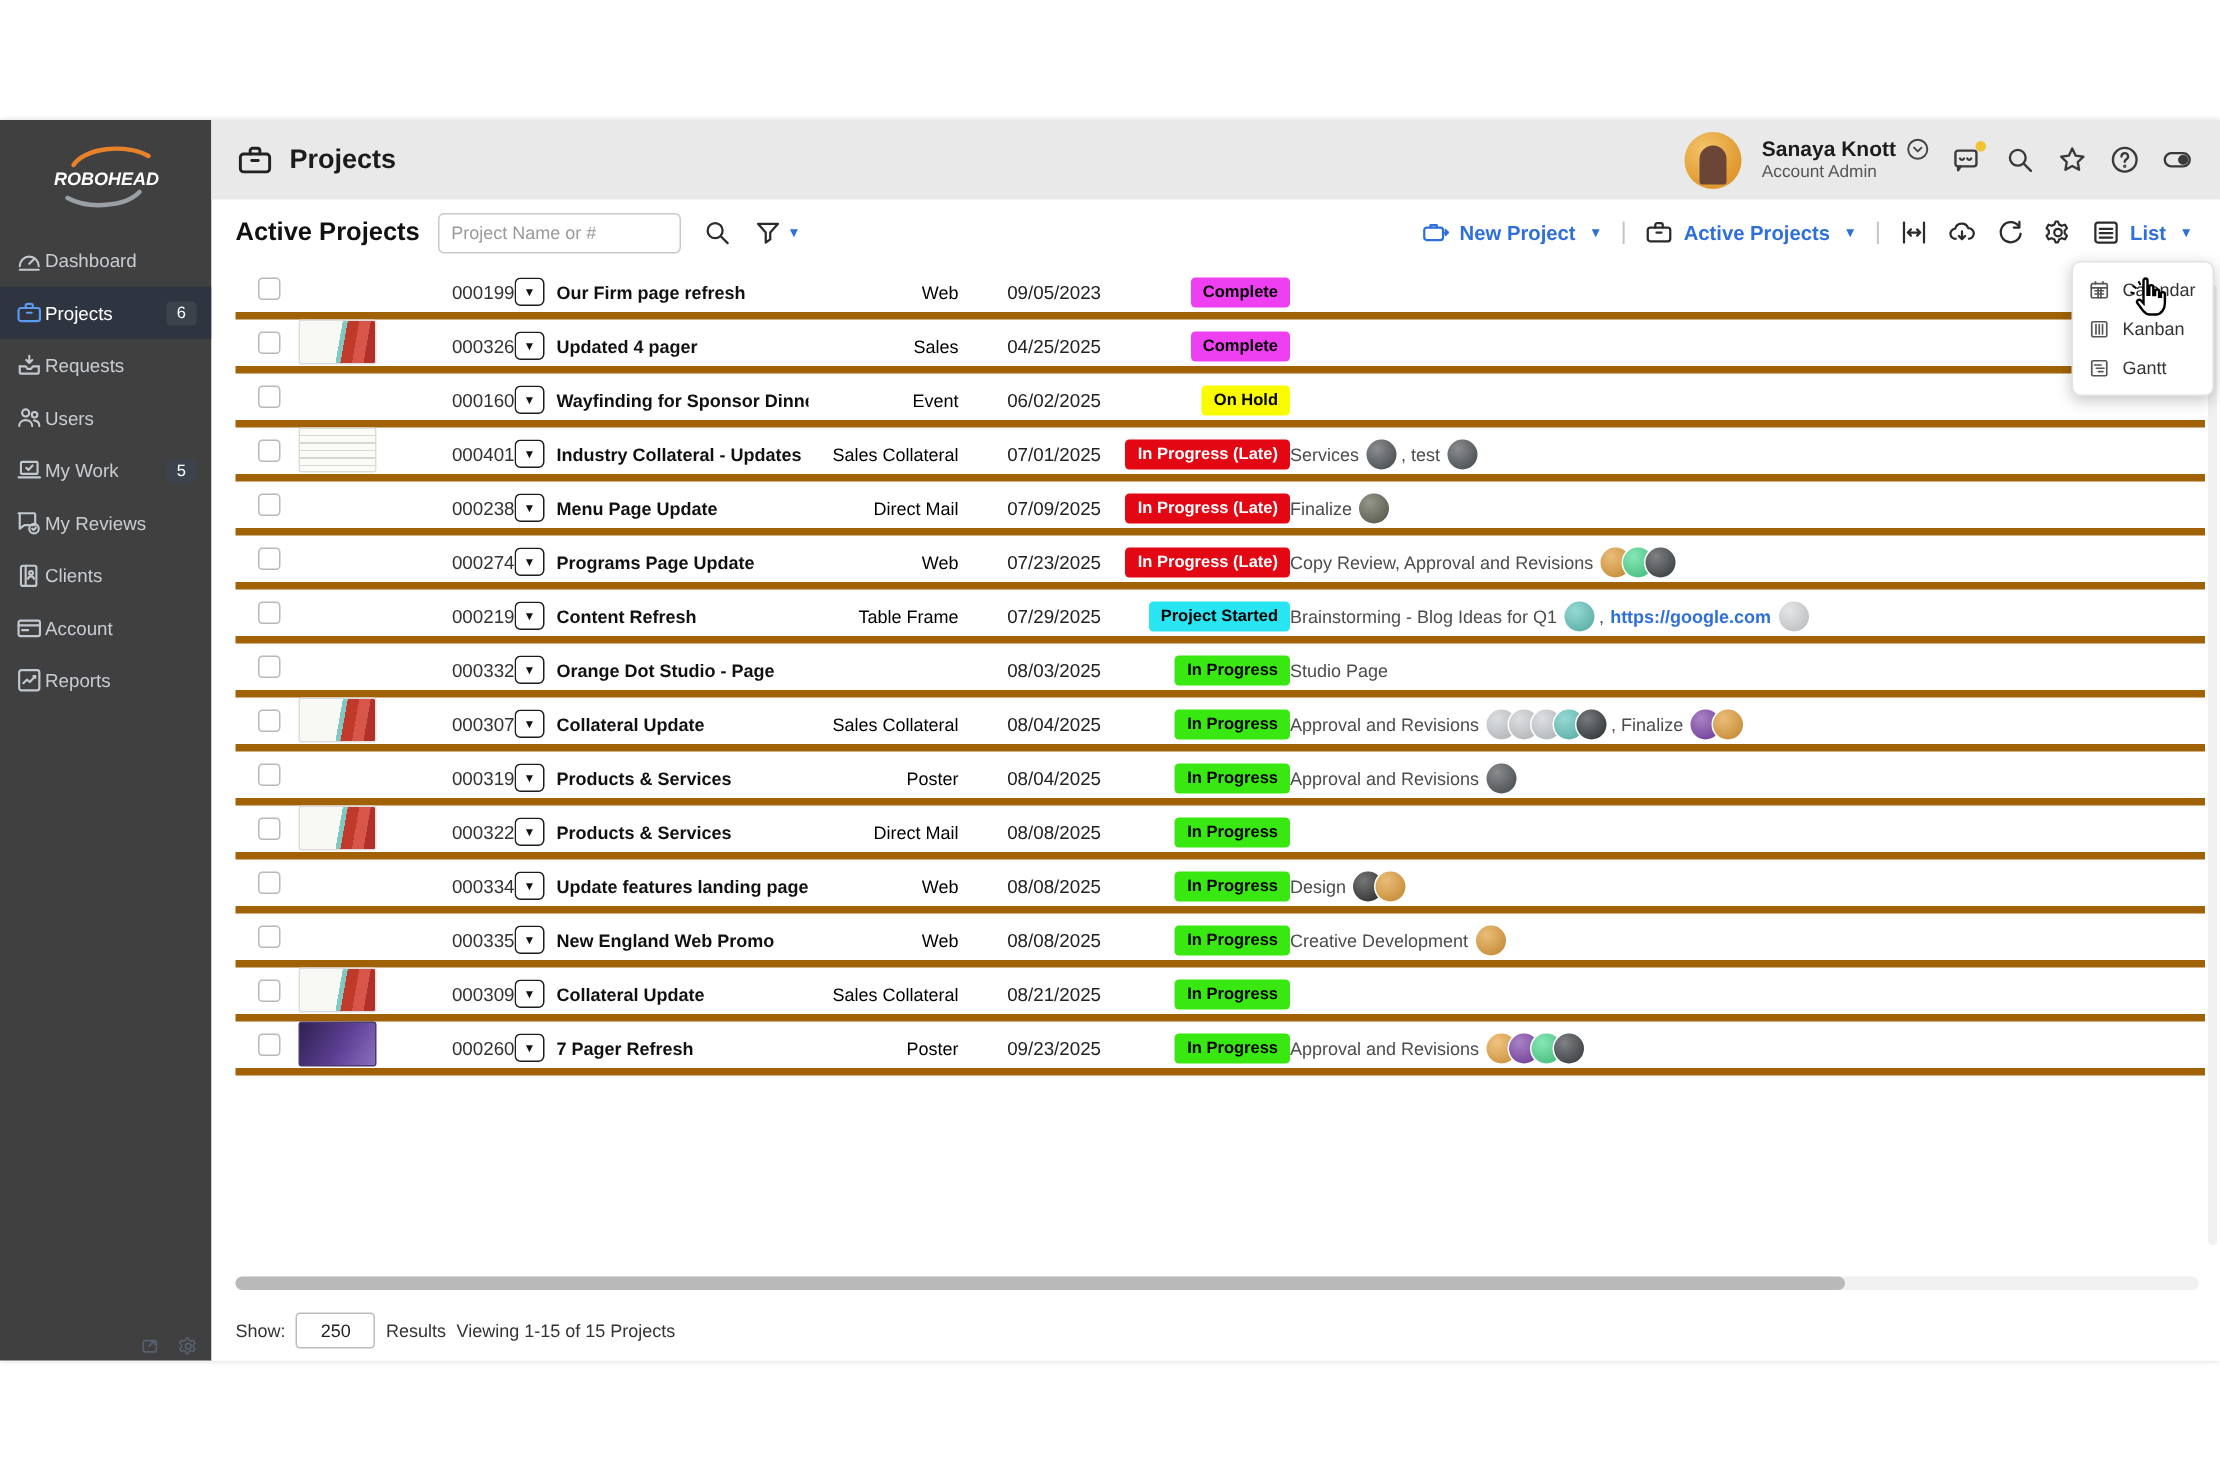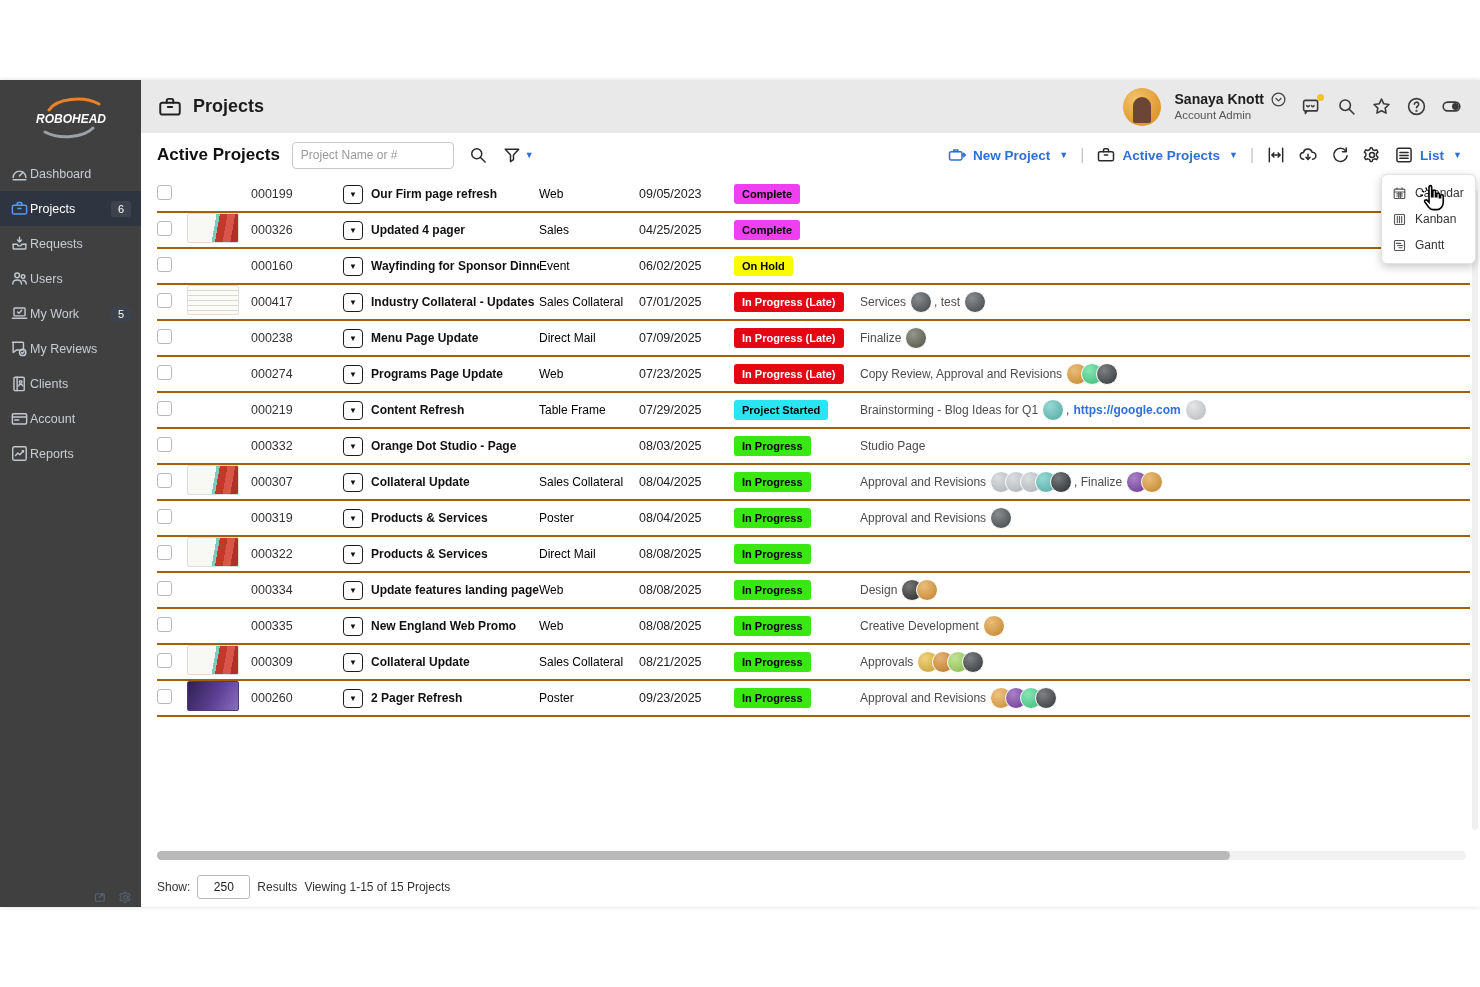--- a/index.html
+++ b/index.html
@@ -53,21 +53,21 @@
   .toolbar-right { margin-left:auto; display:flex; align-items:center; gap:12px; }
   .blue-btn { display:flex; align-items:center; gap:6px; color:#2e6fd9; font-size:13.5px; font-weight:bold; cursor:pointer; }
   .blue-btn .ticon { color:#2e6fd9; }
   .vsep { color:#c5c5c5; font-size:16px; }
 
   
   .table-area { padding-left:16px; padding-right:10px; }
   .thead, .trow { display:grid; grid-template-columns:30px 64px 92px 196px 100px 95px 126px 1fr; align-items:center; }
   .thead { height:30px; border-bottom:1px solid #e3e3e3; }
   .th { font-size:10.5px; font-weight:bold; color:#222; letter-spacing:.2px; }
-  .trow { height:36px; border-bottom:2px solid #a16207; }
+  .trow { height:36px; border-bottom:5px solid #a16207;text-align:right; }
   .checkbox { width:15px; height:15px; border:1.5px solid #b9b9b9; border-radius:3px; display:inline-block; background:#fff; cursor:pointer; }
   .thumb { width:52px; height:30px; border-radius:2px; display:inline-block; border:1px solid #ddd; }
   .thumb.doc-people { background:linear-gradient(100deg,#f8f8f4 0 52%,#7fc9c0 52% 58%,#c0392b 58% 72%,#d8554a 72% 86%,#b23028 86% 100%); }
   .thumb.doc { background:repeating-linear-gradient(#fbfbf8 0 4px,#d8d8d2 4px 5px); }
   .thumb.purple { background:linear-gradient(120deg,#2e2152,#5d3f93 55%,#8a6fc0); border-color:#4a3a70; }
   .thumb.none { border:none; background:transparent; }
   .c-num { font-size:12.5px; color:#333; }
   .c-name { display:flex; align-items:center; gap:8px; overflow:hidden; }
   .dd-btn { width:20px; height:19px; border:1.6px solid #1c1c1c; border-radius:4px; display:inline-flex; align-items:center; justify-content:center; font-size:8px; color:#111; cursor:pointer; flex-shrink:0; background:#fff; }
   .pname { font-size:12px; font-weight:bold; color:#111; white-space:nowrap; cursor:pointer; }
@@ -417,21 +417,21 @@
     </div>
     <div class="c-type">Event</div>
     <div class="c-due">06/02/2025</div>
     <div><span class="badge" style="background: rgb(251, 251, 0); color: rgb(0, 0, 0);">On Hold</span></div>
     <div class="c-progress"></div>
   </div>
 
   <div class="trow">
     <div><span class="checkbox"></span></div>
     <div><span class="thumb doc"></span></div>
-    <div class="c-num">000417</div>
+    <div class="c-num">000401</div>
     <div class="c-name">
       <span class="dd-btn">▼</span>
       <span class="pname">Industry Collateral - Updates</span>
     </div>
     <div class="c-type">Sales Collateral</div>
     <div class="c-due">07/01/2025</div>
     <div><span class="badge" style="background: rgb(227, 6, 19); color: rgb(255, 255, 255);">In Progress (Late)</span></div>
     <div class="c-progress">
               <span class="seg">
                 <span class="seg-text">Services</span>
@@ -656,40 +656,29 @@
     <div><span class="checkbox"></span></div>
     <div><span class="thumb doc-people"></span></div>
     <div class="c-num">000309</div>
     <div class="c-name">
       <span class="dd-btn">▼</span>
       <span class="pname">Collateral Update</span>
     </div>
     <div class="c-type">Sales Collateral</div>
     <div class="c-due">08/21/2025</div>
     <div><span class="badge" style="background: rgb(57, 231, 17); color: rgb(0, 0, 0);">In Progress</span></div>
-    <div class="c-progress">
-              <span class="seg">
-                <span class="seg-text">Approvals</span>
-                <span class="avset">
-                  <span class="av" style="background: radial-gradient(circle at 35% 30%, rgba(255, 255, 255, 0.35), rgba(0, 0, 0, 0.15)), rgb(232, 185, 58);"></span>
-                  <span class="av" style="background: radial-gradient(circle at 35% 30%, rgba(255, 255, 255, 0.35), rgba(0, 0, 0, 0.15)), rgb(217, 139, 43);"></span>
-                  <span class="av" style="background: radial-gradient(circle at 35% 30%, rgba(255, 255, 255, 0.35), rgba(0, 0, 0, 0.15)), rgb(158, 214, 90);"></span>
-                  <span class="av" style="background: radial-gradient(circle at 35% 30%, rgba(255, 255, 255, 0.35), rgba(0, 0, 0, 0.15)), rgb(58, 62, 65);"></span>
-                </span>
-              </span>
-            </div>
   </div>
 
   <div class="trow">
     <div><span class="checkbox"></span></div>
     <div><span class="thumb purple"></span></div>
     <div class="c-num">000260</div>
     <div class="c-name">
       <span class="dd-btn">▼</span>
-      <span class="pname">2 Pager Refresh</span>
+      <span class="pname">7 Pager Refresh</span>
     </div>
     <div class="c-type">Poster</div>
     <div class="c-due">09/23/2025</div>
     <div><span class="badge" style="background: rgb(57, 231, 17); color: rgb(0, 0, 0);">In Progress</span></div>
     <div class="c-progress">
               <span class="seg">
                 <span class="seg-text">Approval and Revisions</span>
                 <span class="avset">
                   <span class="av" style="background: radial-gradient(circle at 35% 30%, rgba(255, 255, 255, 0.35), rgba(0, 0, 0, 0.15)), rgb(232, 163, 61);"></span>
                   <span class="av" style="background: radial-gradient(circle at 35% 30%, rgba(255, 255, 255, 0.35), rgba(0, 0, 0, 0.15)), rgb(123, 63, 168);"></span>

